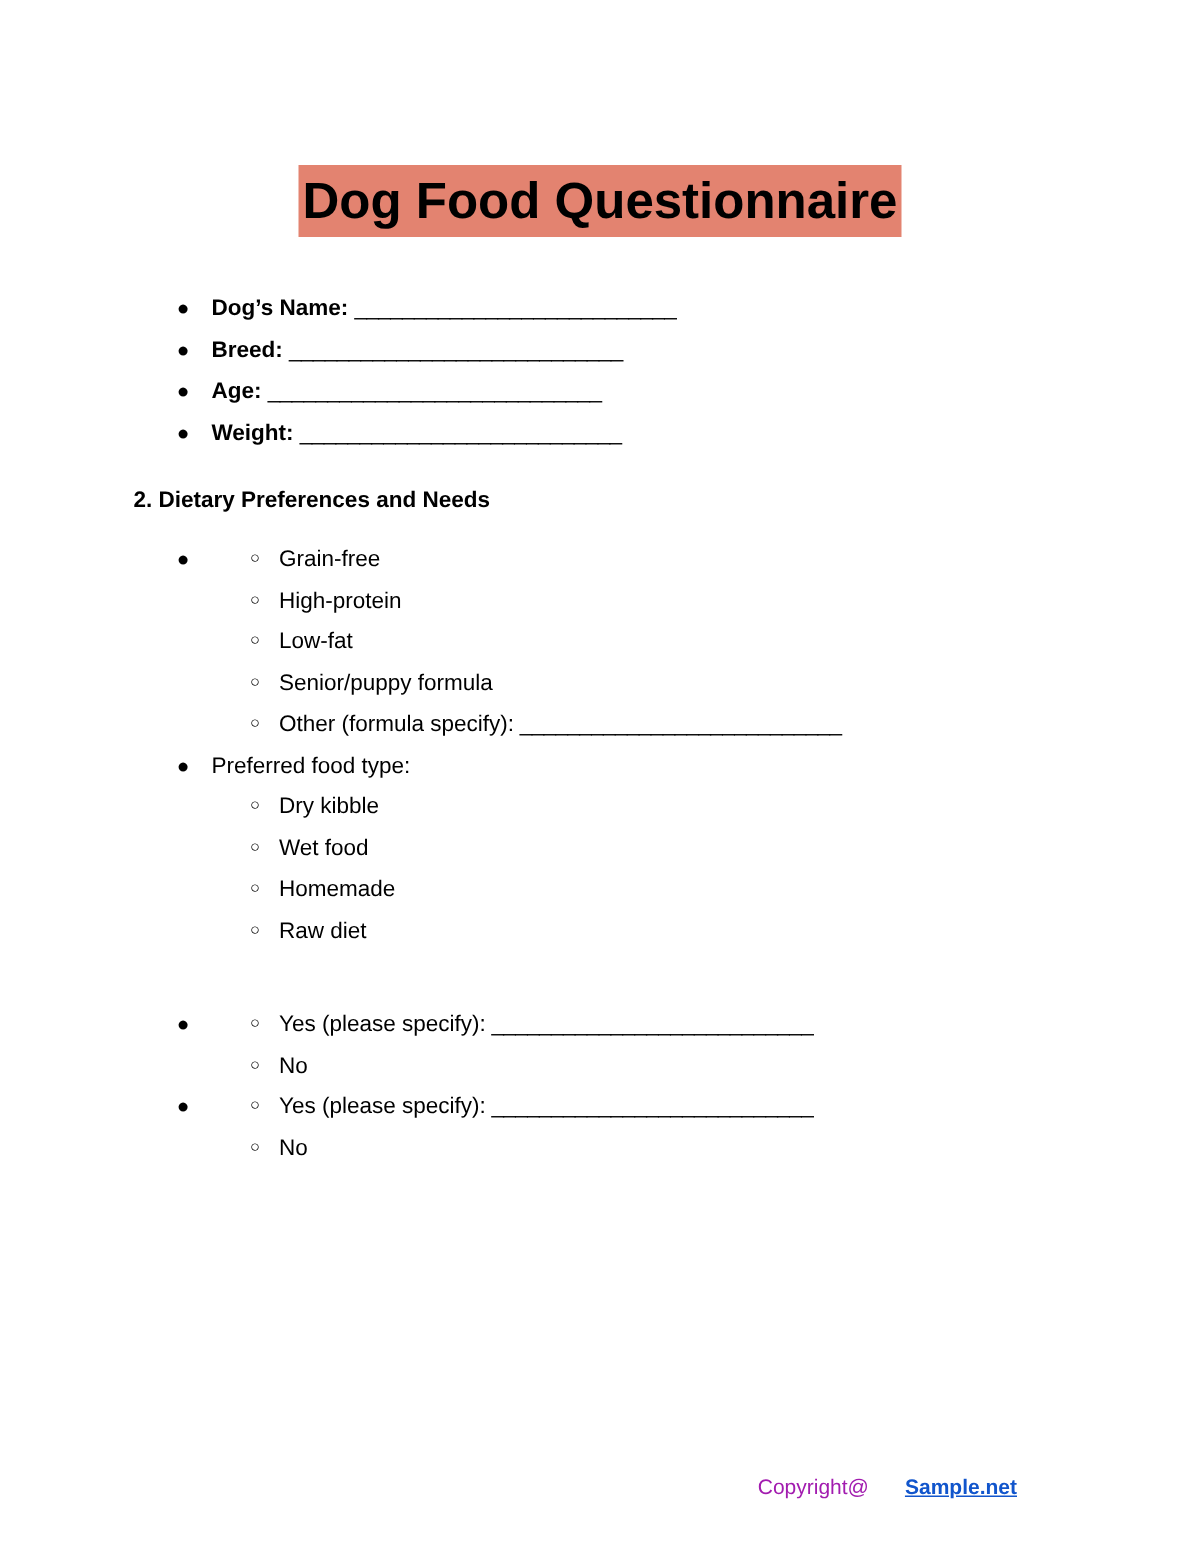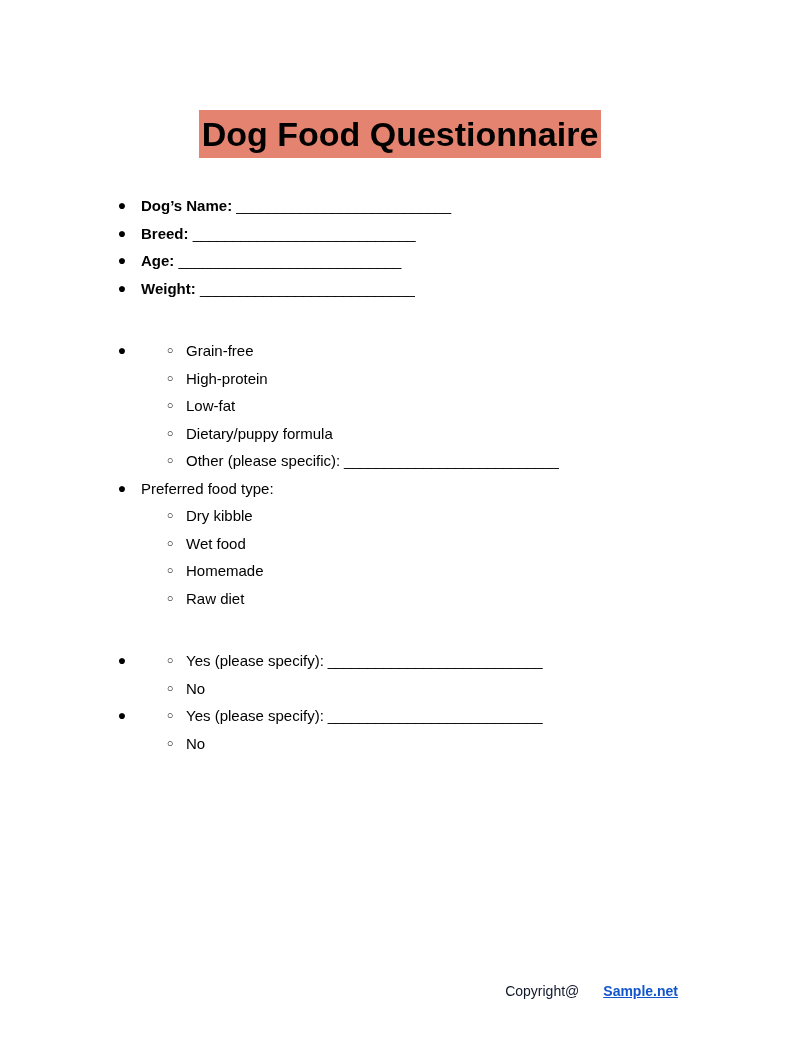--- a/index.html
+++ b/index.html
@@ -119,21 +119,21 @@
   
   .footer {
     position: absolute;
     left: 0;
     top: 981px;
     width: 678px;
     text-align: right;
     font-size: 14px;
     line-height: 20px;
   }
-  .footer .copy-text { color: #0f172a; }
+  .footer .copy-text { color: #a21caf; }
   .footer .site-link {
     color: #1155cc;
     font-weight: bold;
     text-decoration: underline;
     margin-left: 24px;
   }
 </style>
 </head>
 <body>
 
@@ -159,42 +159,43 @@
         </li>
         <li class="lvl1-item bold-label">
           <span class="bullet-disc">●</span><span class="lbl">Weight:</span> <span class="blank">___________________________</span>
         </li>
       </ul>
     </div>
 
     <div class="gap-section"></div>
 
     <div class="section">
+      <div class="section-title">2. Dietary Preferences and Needs</div>
       <div class="gap-after-heading"></div>
 
       <ul class="lvl1-list">
         <li class="lvl1-item">
           <span class="bullet-disc">●</span>
         </li>
       </ul>
       <ul class="lvl2-list">
         <li class="lvl2-item">
           <span class="bullet-circle">○</span><span>Grain-free</span><span class="blank"></span>
         </li>
         <li class="lvl2-item">
           <span class="bullet-circle">○</span><span>High-protein</span><span class="blank"></span>
         </li>
         <li class="lvl2-item">
           <span class="bullet-circle">○</span><span>Low-fat</span><span class="blank"></span>
         </li>
         <li class="lvl2-item">
-          <span class="bullet-circle">○</span><span>Dietary/puppy formula</span><span class="blank"></span>
-        </li>
-        <li class="lvl2-item">
-          <span class="bullet-circle">○</span><span>Other (please specific):</span><span class="blank"> ___________________________</span>
+          <span class="bullet-circle">○</span><span>Senior/puppy formula</span><span class="blank"></span>
+        </li>
+        <li class="lvl2-item">
+          <span class="bullet-circle">○</span><span>Other (formula specify):</span><span class="blank"> ___________________________</span>
         </li>
       </ul>
 
       <ul class="lvl1-list">
         <li class="lvl1-item">
           <span class="bullet-disc">●</span><span>Preferred food type:</span>
         </li>
       </ul>
       <ul class="lvl2-list">
         <li class="lvl2-item">

